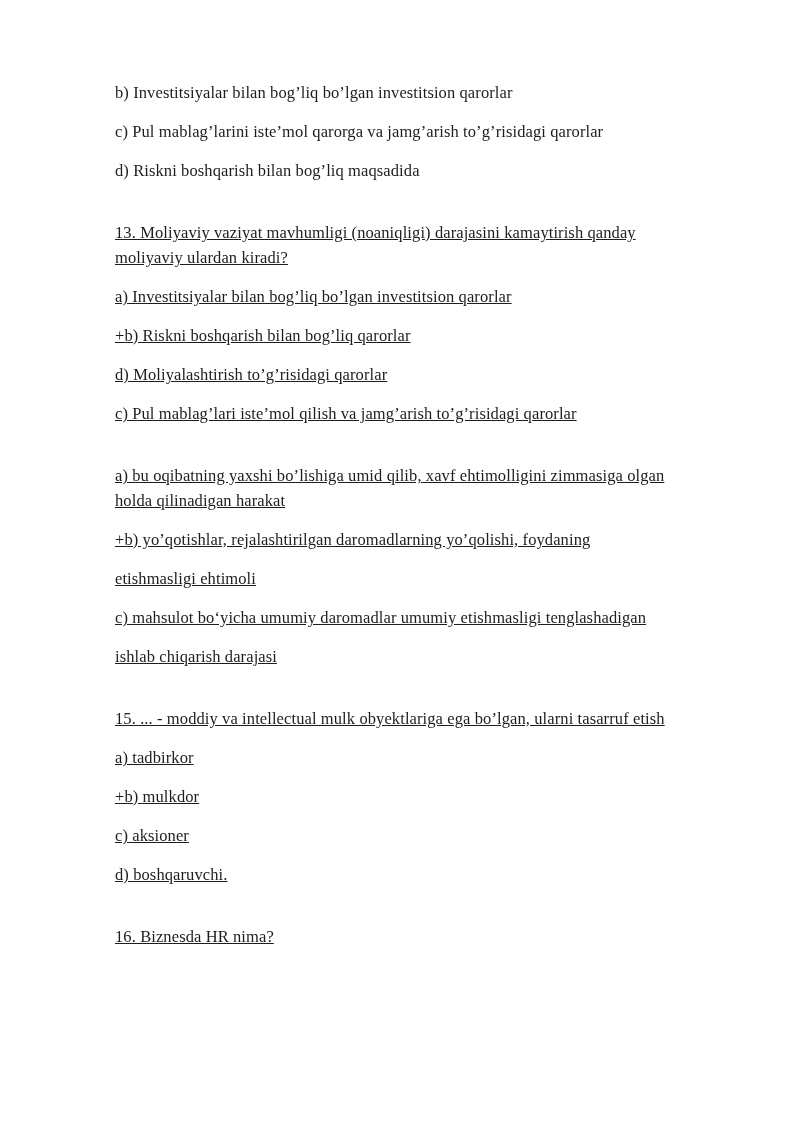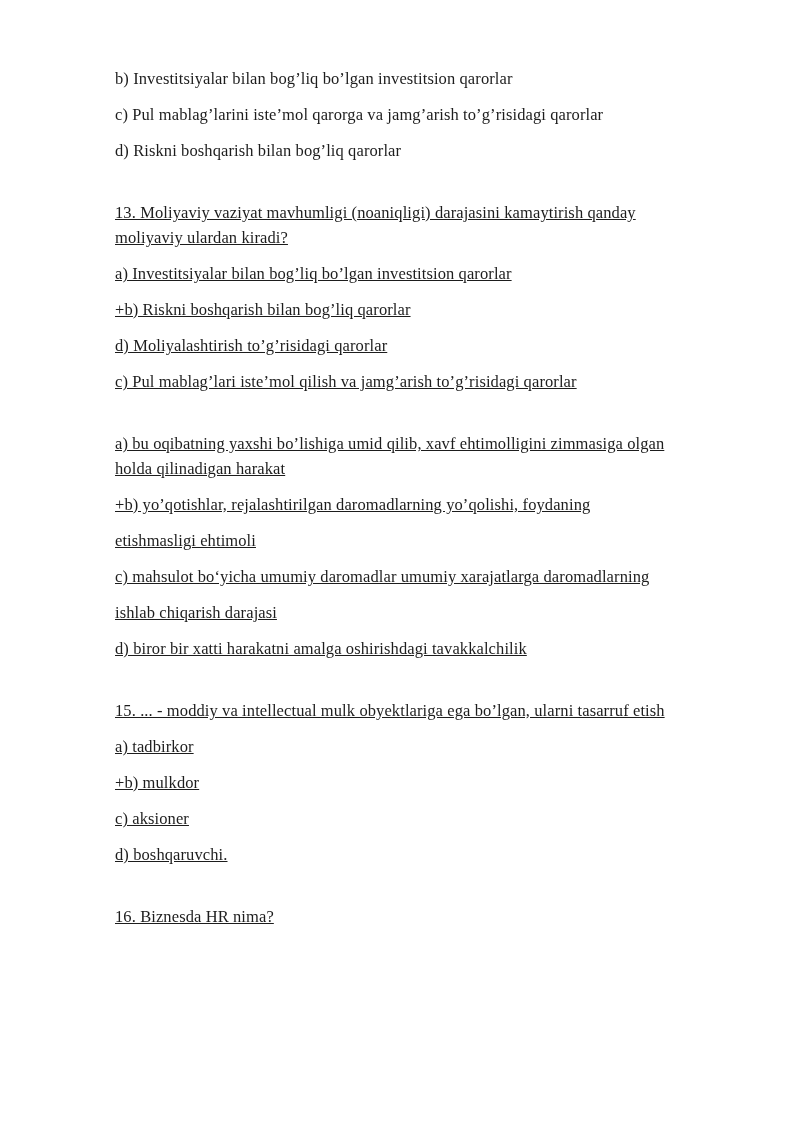--- a/index.html
+++ b/index.html
@@ -19,21 +19,21 @@
   .doc {
     padding: 66px 60px 0 115px;
     max-width: 640px;
     box-sizing: content-box;
   }
   .block + .block {
     margin-top: 37px;
     text-decoration: underline;
   }
   .para {
-    margin: 0 0 11px 0;
+    margin: 14px 0 11px 0;
   }
   .line {
     font-size: 16.5px;
     line-height: 25px;
     white-space: pre-wrap;
     letter-spacing: 0.1px;
   }
 </style>
 </head>
 <body>
@@ -41,21 +41,21 @@
 <div class="page">
   <div class="doc" id="doc" style="color: rgb(29, 29, 29);">
       <div class="block">
         <div class="para">
           <div class="line">b) Investitsiyalar bilan bog’liq bo’lgan investitsion qarorlar</div>
         </div>
         <div class="para">
           <div class="line">c) Pul mablag’larini iste’mol qarorga va jamg’arish to’g’risidagi qarorlar</div>
         </div>
         <div class="para">
-          <div class="line">d) Riskni boshqarish bilan bog’liq qarorlar</div>
+          <div class="line">d) Riskni boshqarish bilan bog’liq maqsadida</div>
         </div>
       </div>
       <div class="block">
         <div class="para">
           <div class="line">13. Moliyaviy vaziyat mavhumligi (noaniqligi) darajasini kamaytirish qanday</div>
           <div class="line">moliyaviy ulardan kiradi?</div>
         </div>
         <div class="para">
           <div class="line">a) Investitsiyalar bilan bog’liq bo’lgan investitsion qarorlar</div>
         </div>
@@ -74,27 +74,24 @@
           <div class="line">a) bu oqibatning yaxshi bo’lishiga umid qilib, xavf ehtimolligini zimmasiga olgan</div>
           <div class="line">holda qilinadigan harakat</div>
         </div>
         <div class="para">
           <div class="line">+b) yo’qotishlar, rejalashtirilgan daromadlarning yo’qolishi, foydaning</div>
         </div>
         <div class="para">
           <div class="line">etishmasligi ehtimoli</div>
         </div>
         <div class="para">
-          <div class="line">c) mahsulot bo‘yicha umumiy daromadlar umumiy xarajatlarga daromadlarning</div>
+          <div class="line">c) mahsulot bo‘yicha umumiy daromadlar umumiy etishmasligi tenglashadigan</div>
         </div>
         <div class="para">
           <div class="line">ishlab chiqarish darajasi</div>
-        </div>
-        <div class="para">
-          <div class="line">d) biror bir xatti harakatni amalga oshirishdagi tavakkalchilik</div>
         </div>
       </div>
       <div class="block">
         <div class="para">
           <div class="line">15. ... - moddiy va intellectual mulk obyektlariga ega bo’lgan, ularni tasarruf etish</div>
         </div>
         <div class="para">
           <div class="line">a) tadbirkor</div>
         </div>
         <div class="para">

